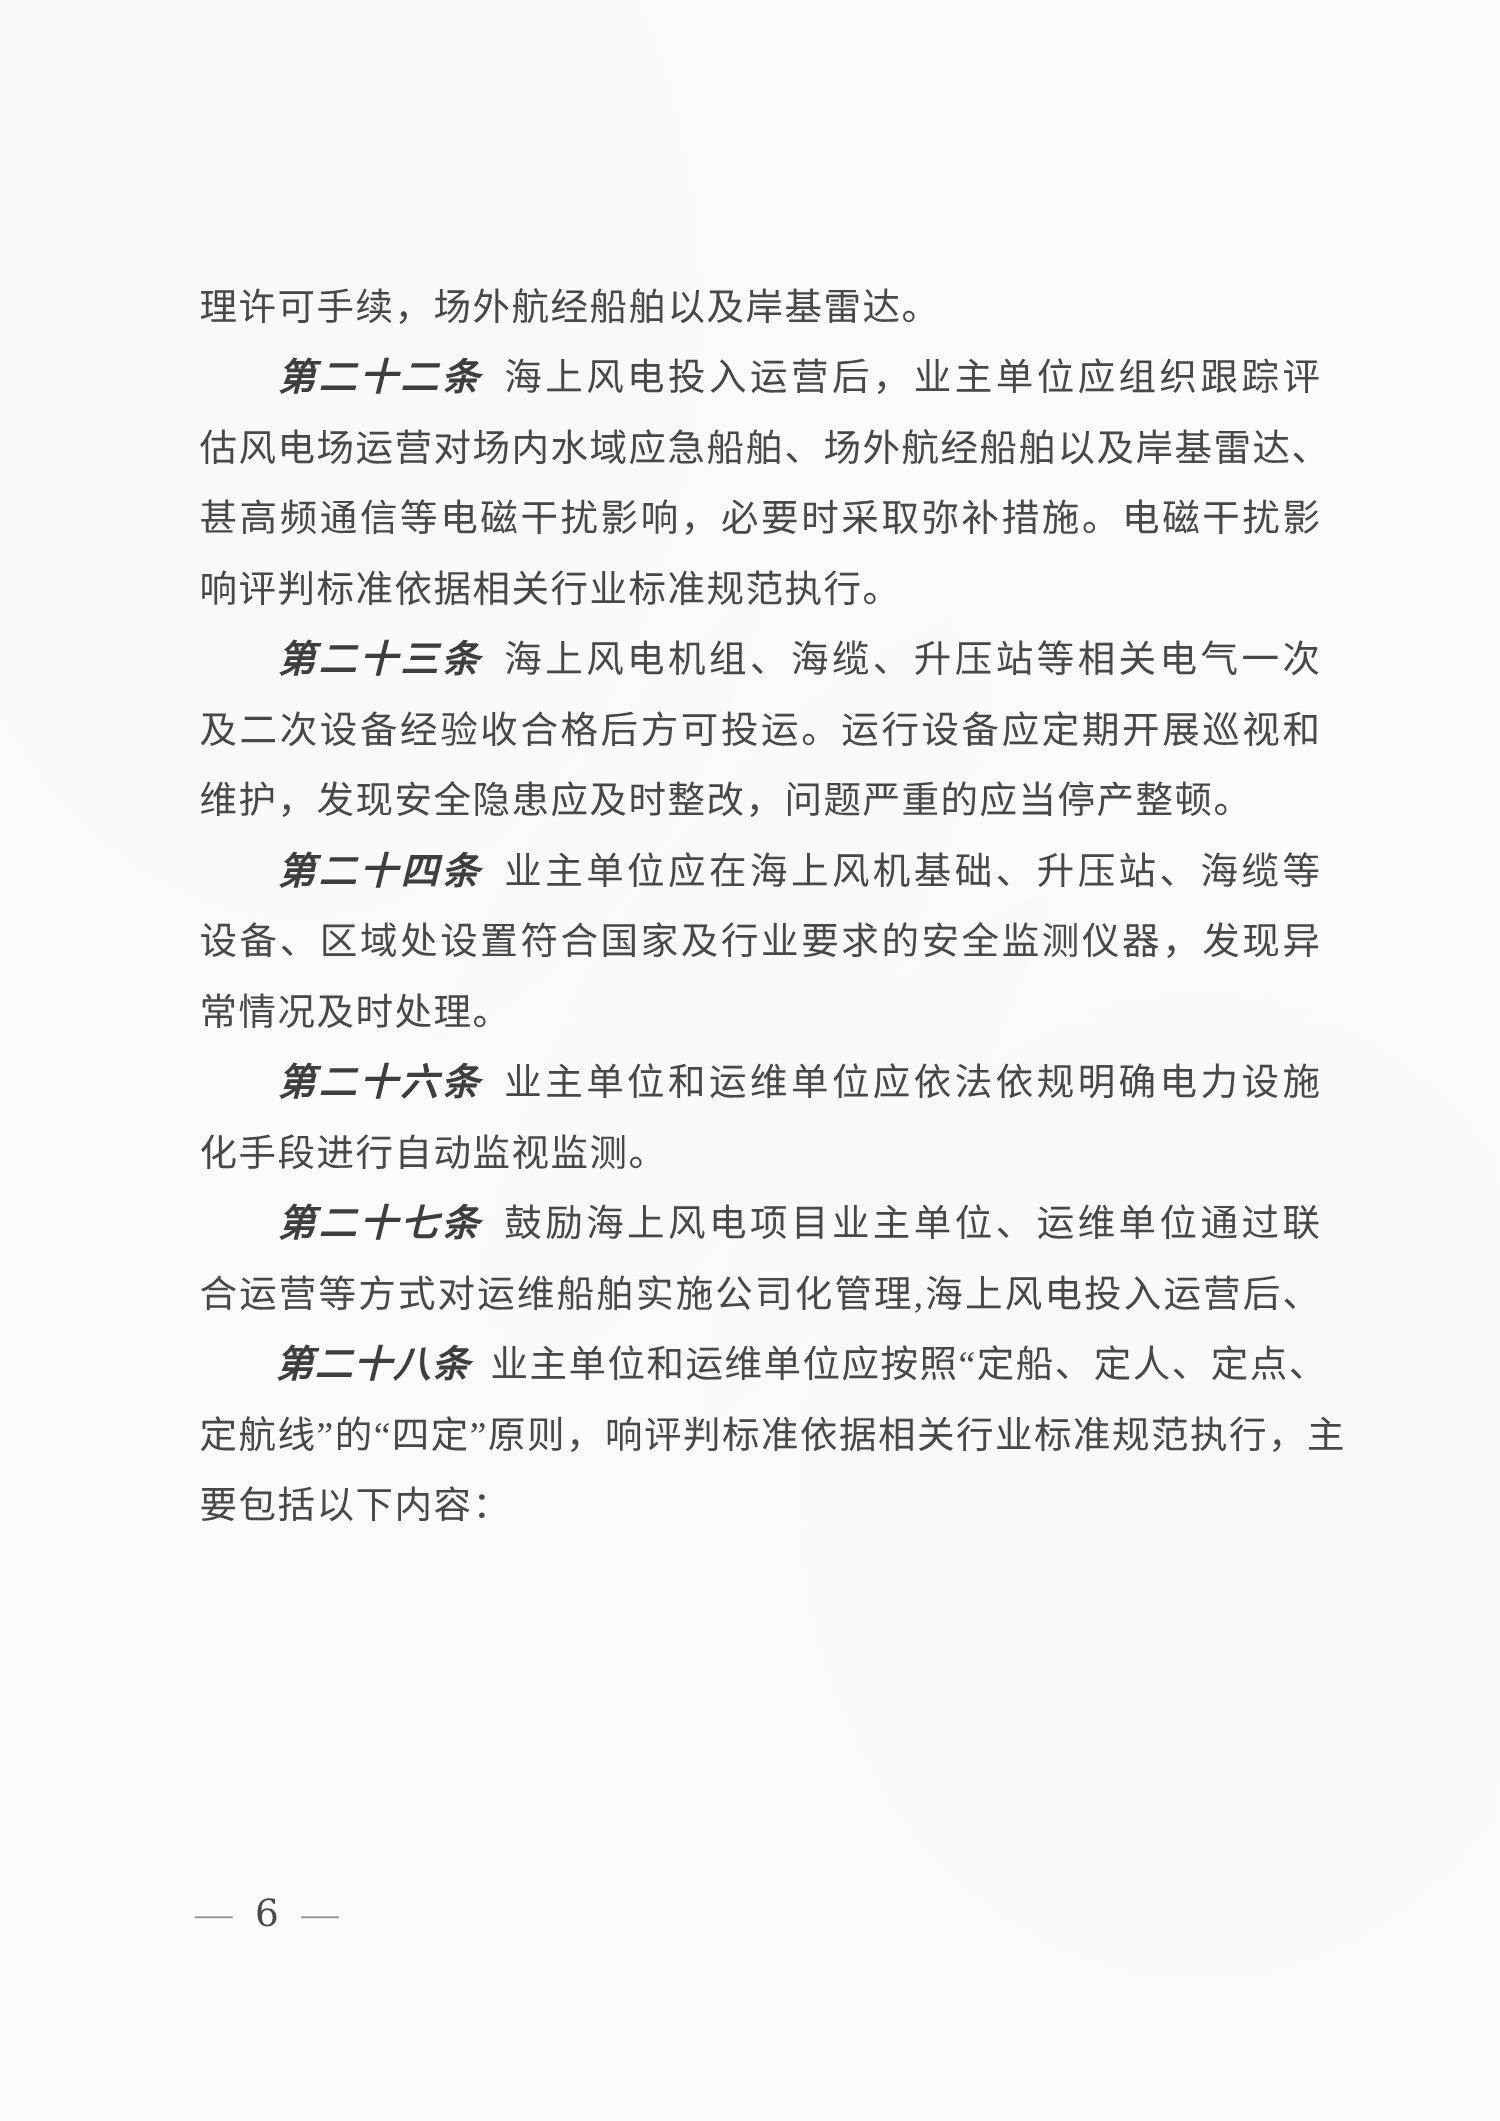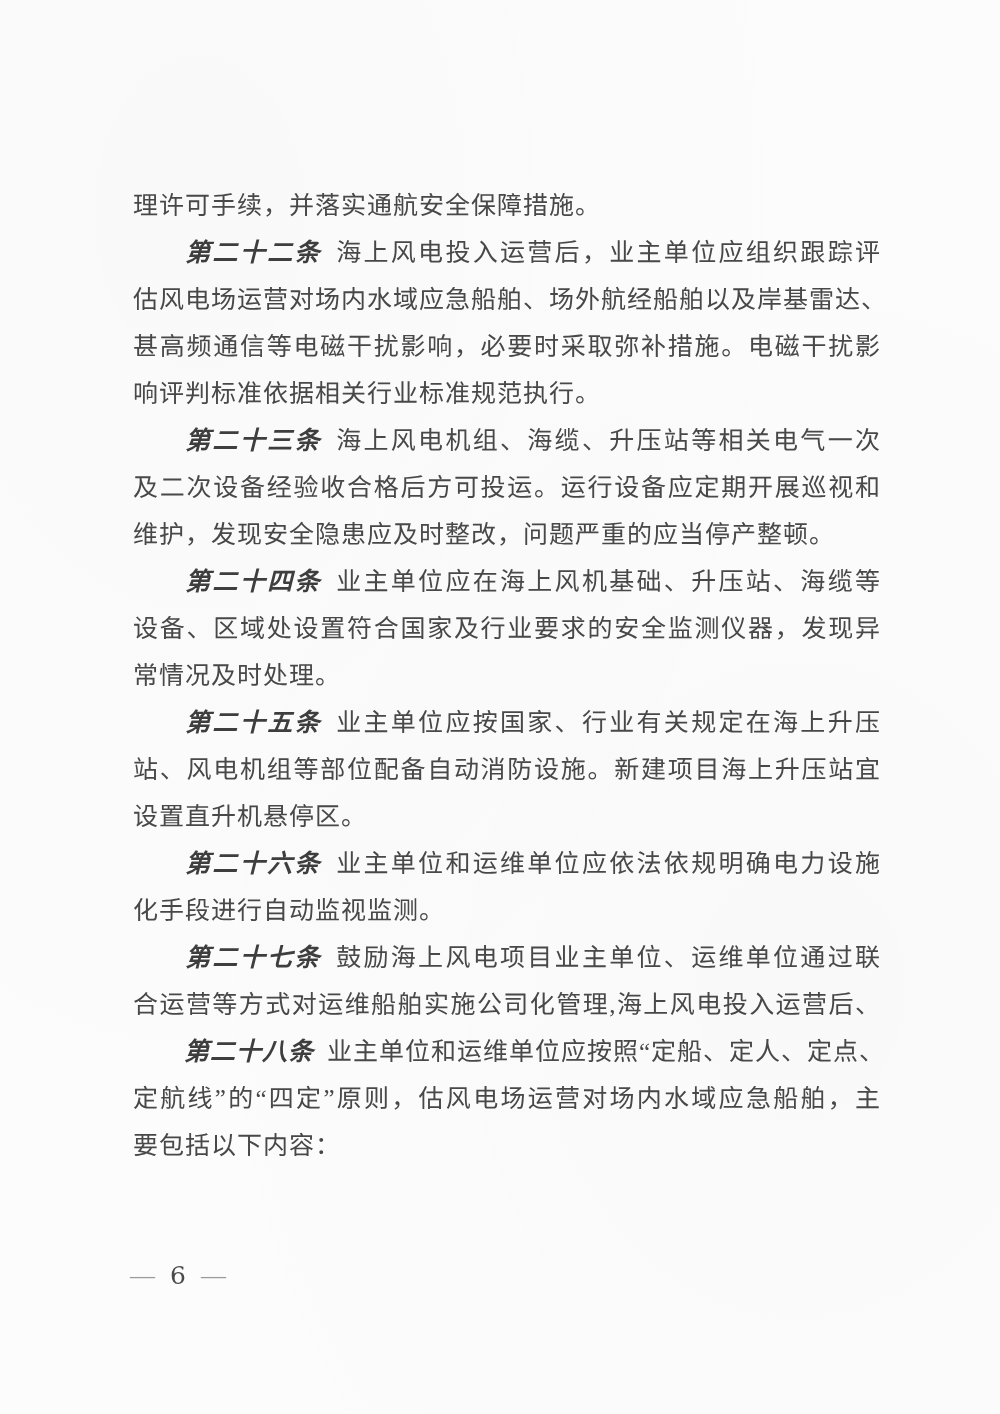--- a/index.html
+++ b/index.html
@@ -74,53 +74,48 @@
     margin: 0 15px;
     font-family: "DejaVu Serif", serif;
   }
 </style>
 </head>
 <body>
 
 <div class="page">
   <div class="text-block">
       <div>
-        <div class="line last">理许可手续，并落实通航安全保障措施。</div>
+        <div class="line last">理许可手续，场外航经船舶以及岸基雷达。</div>
       </div>
       <div>
         <div class="line"><span class="indent"></span><span class="art-num">第二十二条</span><span class="hsp"></span>海上风电投入运营后，业主单位应组织跟踪评</div>
         <div class="line">估风电场运营对场内水域应急船舶、场外航经船舶以及岸基雷达、</div>
         <div class="line">甚高频通信等电磁干扰影响，必要时采取弥补措施。电磁干扰影</div>
         <div class="line last">响评判标准依据相关行业标准规范执行。</div>
       </div>
       <div>
         <div class="line"><span class="indent"></span><span class="art-num">第二十三条</span><span class="hsp"></span>海上风电机组、海缆、升压站等相关电气一次</div>
         <div class="line">及二次设备经验收合格后方可投运。运行设备应定期开展巡视和</div>
         <div class="line last">维护，发现安全隐患应及时整改，问题严重的应当停产整顿。</div>
       </div>
       <div>
         <div class="line"><span class="indent"></span><span class="art-num">第二十四条</span><span class="hsp"></span>业主单位应在海上风机基础、升压站、海缆等</div>
         <div class="line">设备、区域处设置符合国家及行业要求的安全监测仪器，发现异</div>
         <div class="line last">常情况及时处理。</div>
       </div>
       <div>
-        <div class="line"><span class="indent"></span><span class="art-num">第二十五条</span><span class="hsp"></span>业主单位应按国家、行业有关规定在海上升压</div>
-        <div class="line">站、风电机组等部位配备自动消防设施。新建项目海上升压站宜</div>
-        <div class="line last">设置直升机悬停区。</div>
-      </div>
-      <div>
         <div class="line"><span class="indent"></span><span class="art-num">第二十六条</span><span class="hsp"></span>业主单位和运维单位应依法依规明确电力设施</div>
         <div class="line last">化手段进行自动监视监测。</div>
       </div>
       <div>
         <div class="line"><span class="indent"></span><span class="art-num">第二十七条</span><span class="hsp"></span>鼓励海上风电项目业主单位、运维单位通过联</div>
         <div class="line">合运营等方式对运维船舶实施公司化管理,海上风电投入运营后、</div>
       </div>
       <div>
         <div class="line"><span class="indent"></span><span class="art-num">第二十八条</span><span class="hsp"></span>业主单位和运维单位应按照“定船、定人、定点、</div>
-        <div class="line">定航线”的“四定”原则，估风电场运营对场内水域应急船舶，主</div>
+        <div class="line">定航线”的“四定”原则，响评判标准依据相关行业标准规范执行，主</div>
         <div class="line last">要包括以下内容：</div>
       </div>
     </div>
   <div class="footer">
     <span class="dash">—</span><span class="num">6</span><span class="dash">—</span>
   </div>
 </div>
 
 </body></html>

